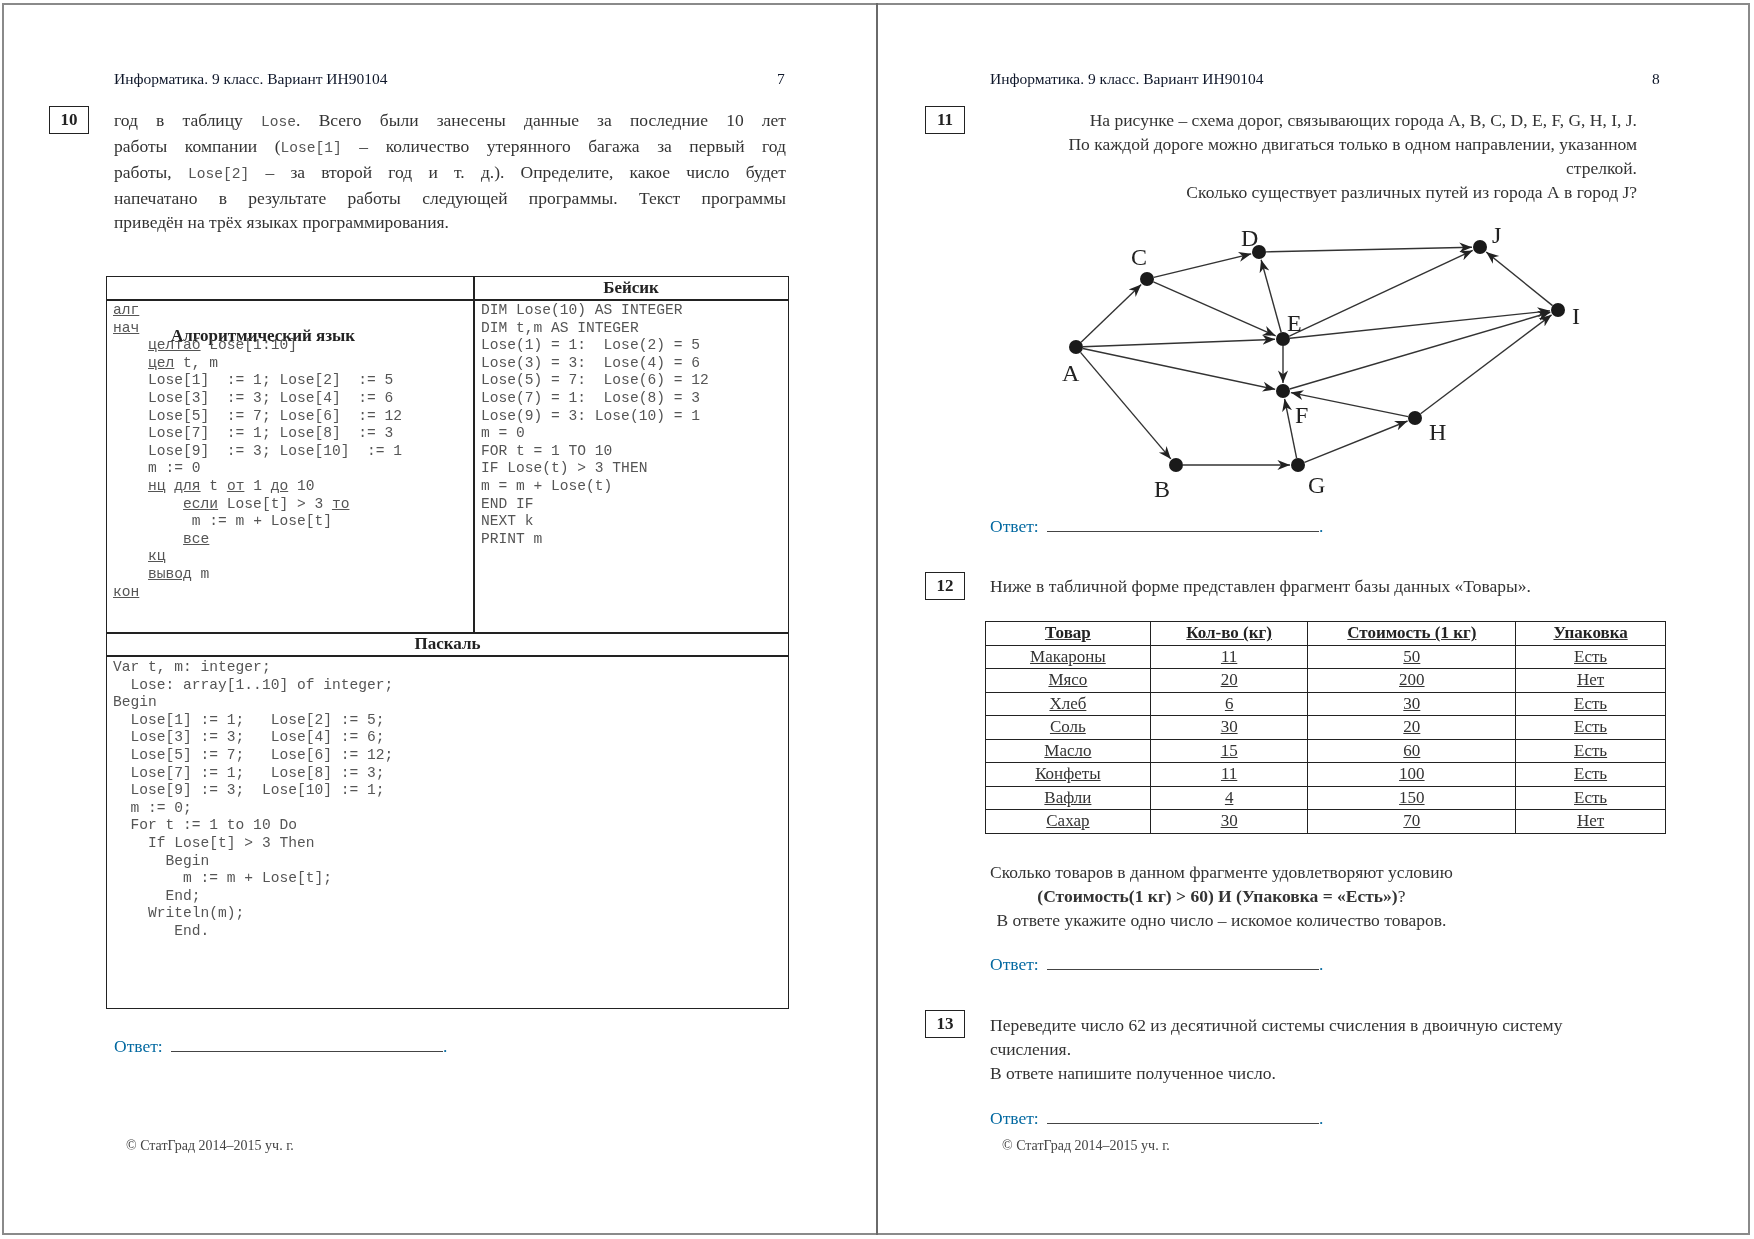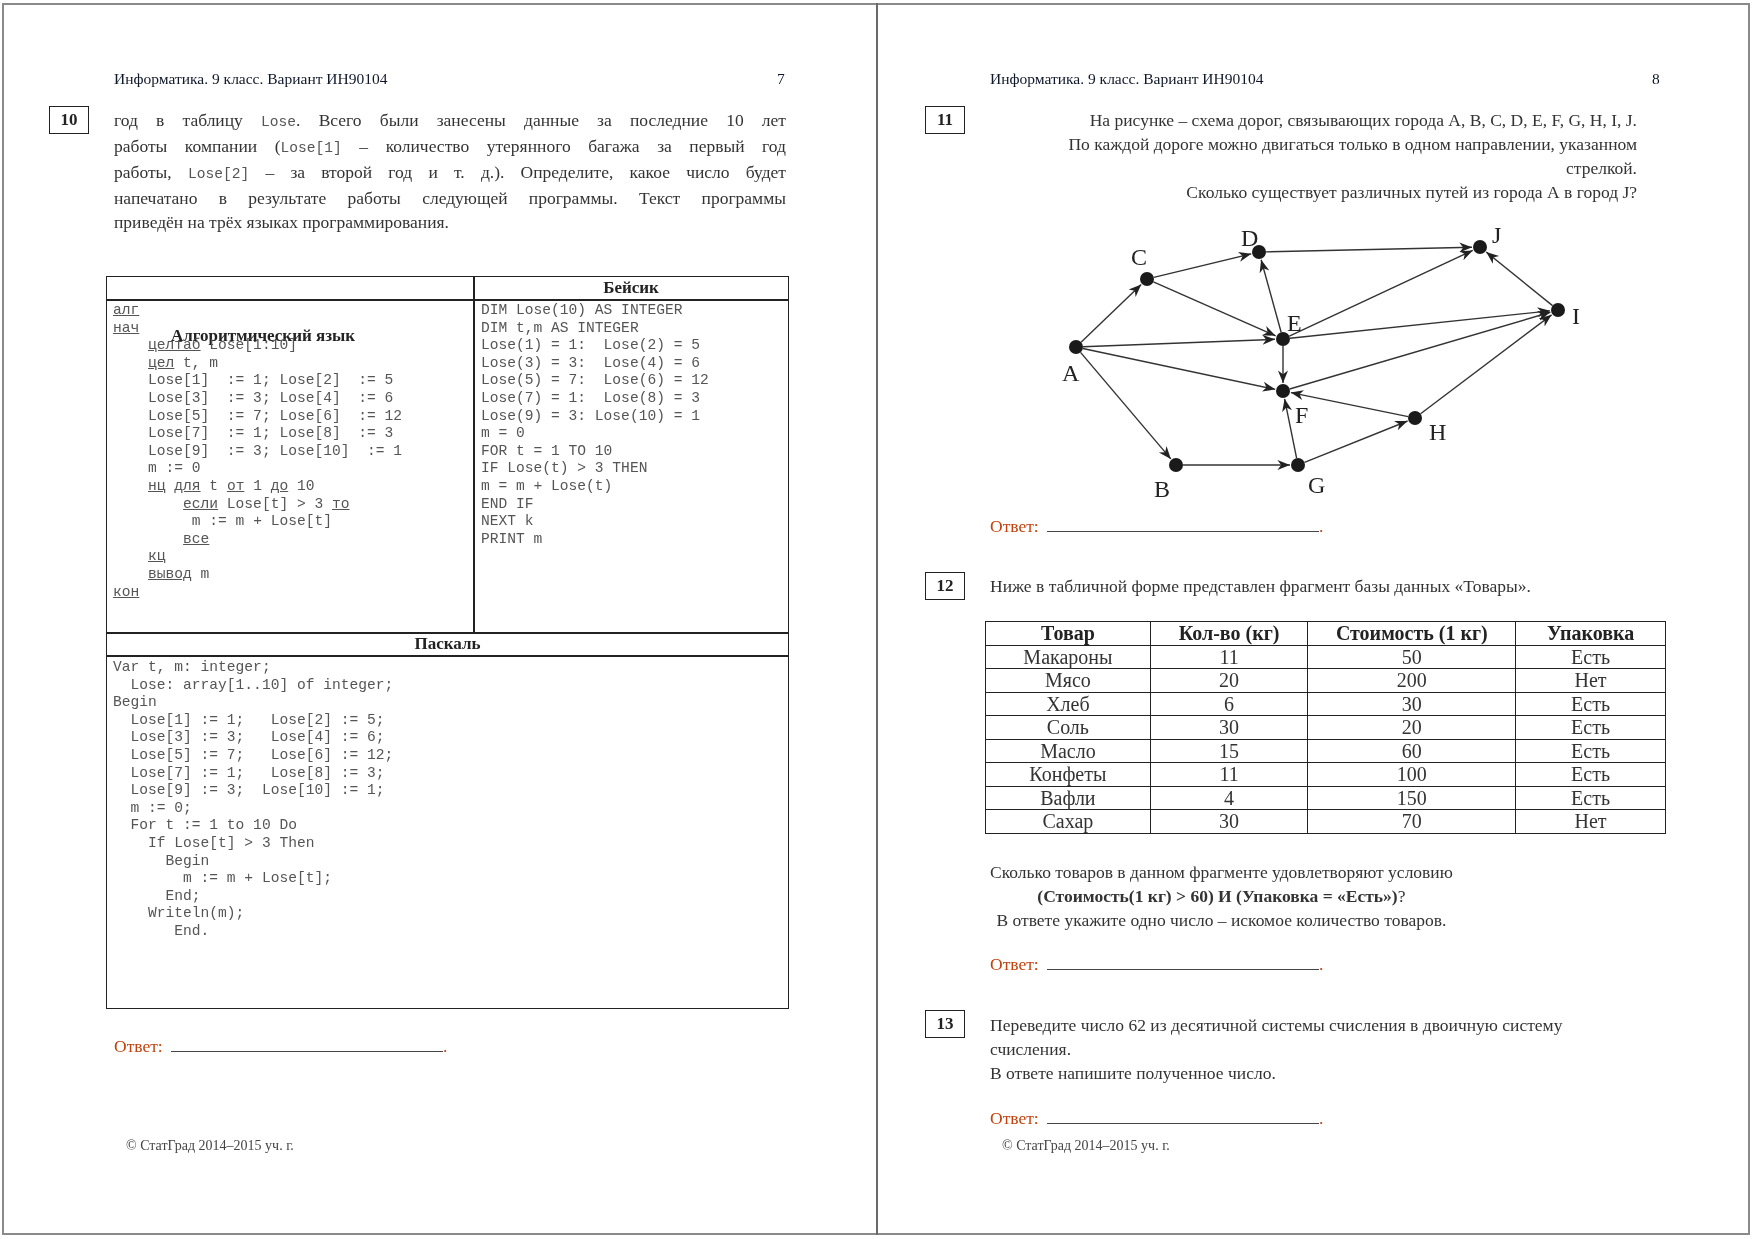--- a/index.html
+++ b/index.html
@@ -10,24 +10,24 @@
   .abs { position:absolute; }
   .hdr { font-size:15.5px; color:#0f172a; }
   .qbox { position:absolute; width:40px; height:28px; border:1.5px solid #222; box-sizing:border-box;
           font-weight:bold; font-size:17px; text-align:center; line-height:25px; }
   .para { font-size:17.5px; line-height:24px; color:#333; text-align:justify; }
   .mono { font-family:"Liberation Mono", monospace; color:#555; font-size:14.6px; }
   .codebox { position:absolute; border:1.5px solid #222; box-sizing:border-box; }
   .cline { position:absolute; white-space:pre; line-height:19.5px; height:19.5px; }
   .kw { text-decoration:underline; }
   .th { position:absolute; font-weight:bold; font-size:17px; text-align:center; color:#222; }
-  .answer { font-size:17.5px; color:#c2410c; }
+  .answer { font-size:17.5px; color:#0369a1; }
   .answer .line { display:inline-block; border-bottom:1.5px solid #444; vertical-align:baseline; height:14px; }
   .footer { font-size:14px; color:#444; }
-  table.db { position:absolute; border-collapse:collapse; font-size:20px; color:#333; }
+  table.db { position:absolute; border-collapse:collapse; font-size:17px; color:#333;text-decoration:underline; }
   table.db td, table.db th { border:1.3px solid #222; text-align:center; padding:0; height:22.5px; line-height:22px; }
   table.db th { font-weight:bold; color:#222; }
   .node-label { font-size:24px; fill:#222; font-family:"Liberation Serif", serif; }
 </style>
 </head>
 <body>
 
 <div class="frame"></div>
 <div class="divider"></div>
 

